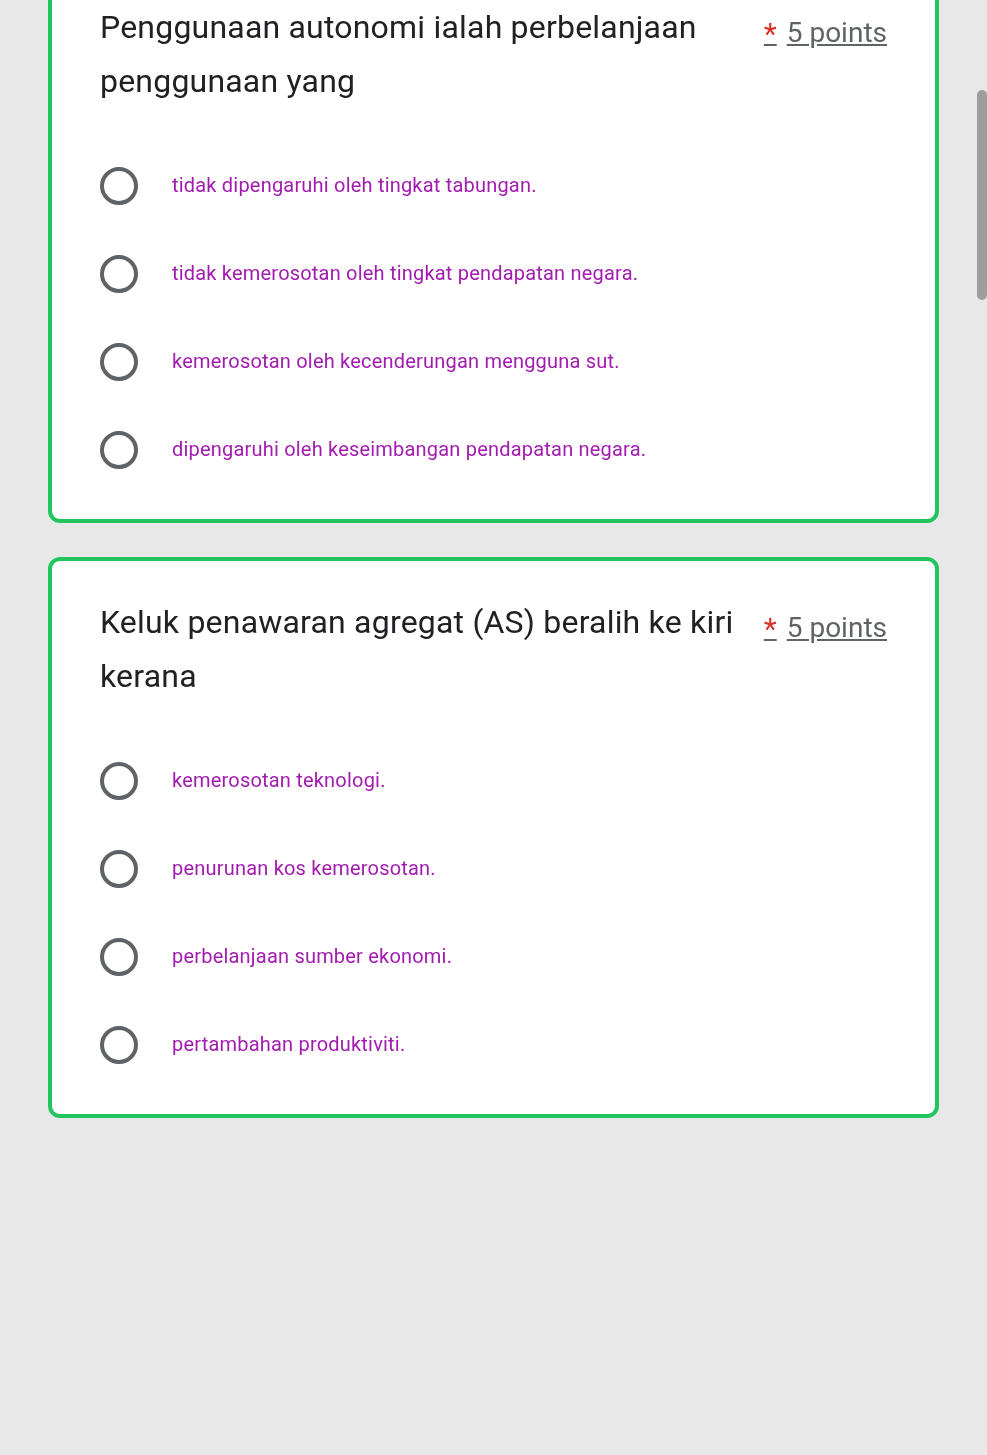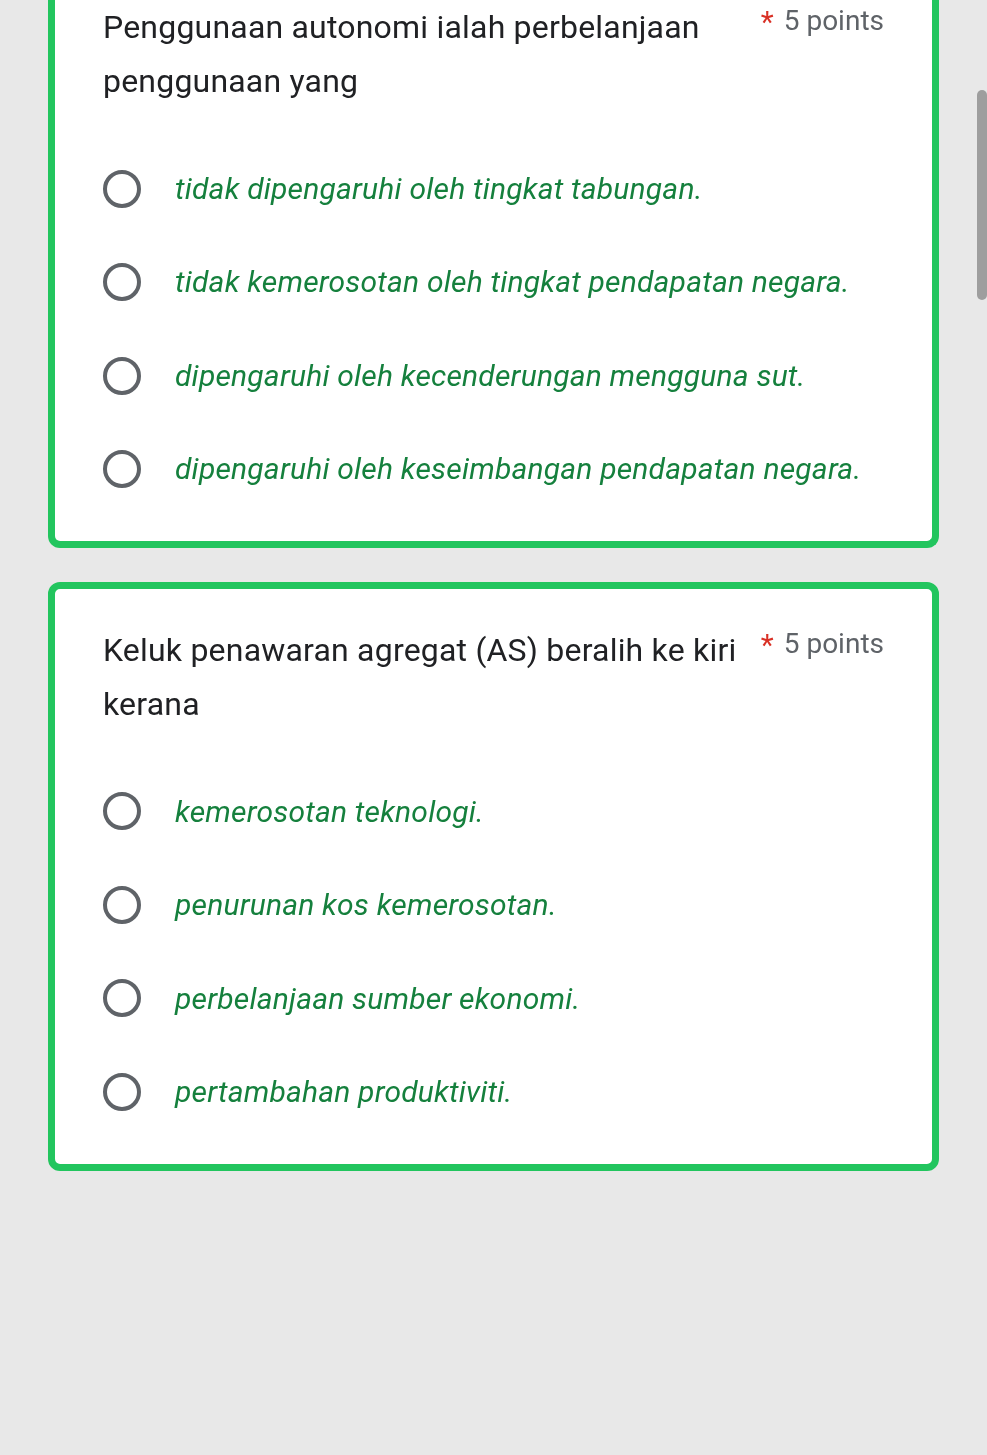--- a/index.html
+++ b/index.html
@@ -16,21 +16,21 @@
     background: #e8e8e8;
     font-family: Roboto, Arial, sans-serif;
     color: #202124;
     position: relative;
   }
   .page {
     padding: 0 48px;
   }
   .card {
     background: #fff;
-    border: 7px solid #22c55e;
+    border: 4px solid #22c55e;
     border-radius: 12px;
     padding: 34px 48px 50px 48px;
     margin-bottom: 34px;
   }
   .q-header {
     display: flex;
     align-items: flex-start;
     gap: 24px;
     margin-bottom: 58px;
   }
@@ -39,21 +39,22 @@
     font-size: 32px;
     line-height: 1.7;
     font-weight: 400;
     color: #202124;
     letter-spacing: 0.2px;
   }
   .q-meta {
     white-space: nowrap;
     font-size: 28px;
     color: #5f6368;
-    padding-top: 4px;
+    padding-top: 16px;
+    text-decoration: underline;
   }
   .required {
     color: #d93025;
     font-size: 30px;
     vertical-align: top;
     margin-right: 10px;
   }
   .options {
     display: flex;
     flex-direction: column;
@@ -67,25 +68,24 @@
   }
   .radio {
     flex-shrink: 0;
     width: 38px;
     height: 38px;
     border: 4px solid #5f6368;
     border-radius: 50%;
     background: #fff;
   }
   .opt-label {
-    font-size: 30px;
+    font-size: 20px;
     line-height: 1.45;
-    color: #15803d;
+    color: #a21caf;
     letter-spacing: 0.2px;
-    font-style: italic;
   }
   .scrollbar {
     position: absolute;
     right: 0;
     top: 90px;
     width: 10px;
     height: 210px;
     background: #9e9e9e;
     border-radius: 5px;
   }
@@ -106,21 +106,21 @@
       <label class="option">
         <span class="radio"></span>
         <span class="opt-label">tidak dipengaruhi oleh tingkat tabungan.</span>
       </label>
       <label class="option">
         <span class="radio"></span>
         <span class="opt-label">tidak kemerosotan oleh tingkat pendapatan negara.</span>
       </label>
       <label class="option">
         <span class="radio"></span>
-        <span class="opt-label">dipengaruhi oleh kecenderungan mengguna sut.</span>
+        <span class="opt-label">kemerosotan oleh kecenderungan mengguna sut.</span>
       </label>
       <label class="option">
         <span class="radio"></span>
         <span class="opt-label">dipengaruhi oleh keseimbangan pendapatan negara.</span>
       </label>
     </div>
   </div>
 
   <div class="card">
     <div class="q-header">

